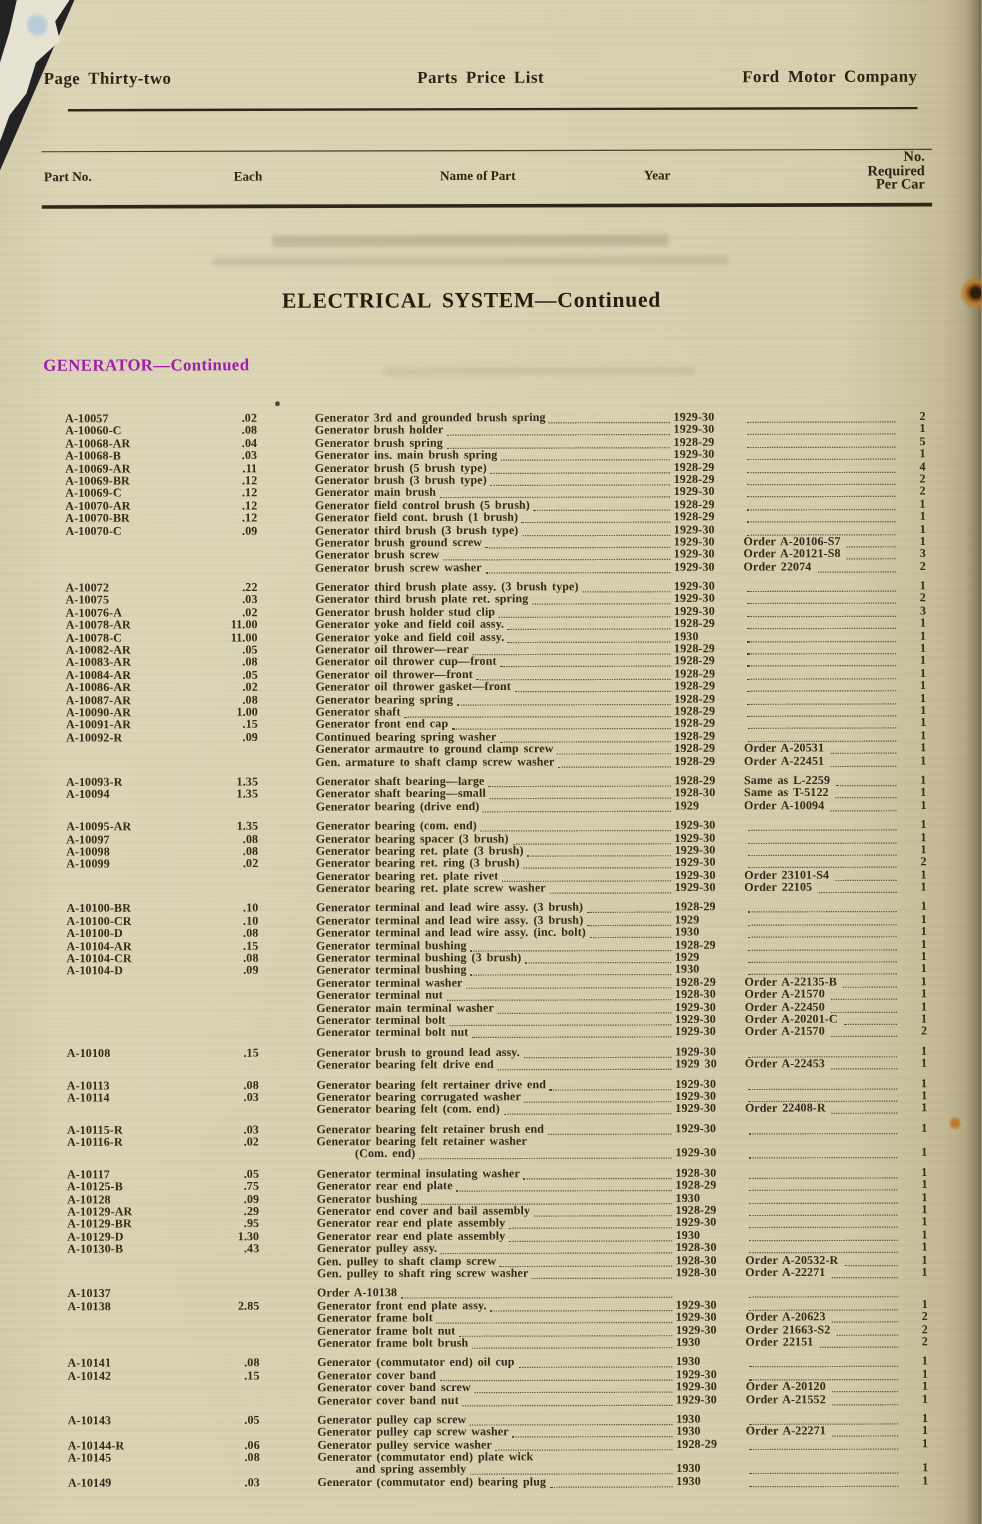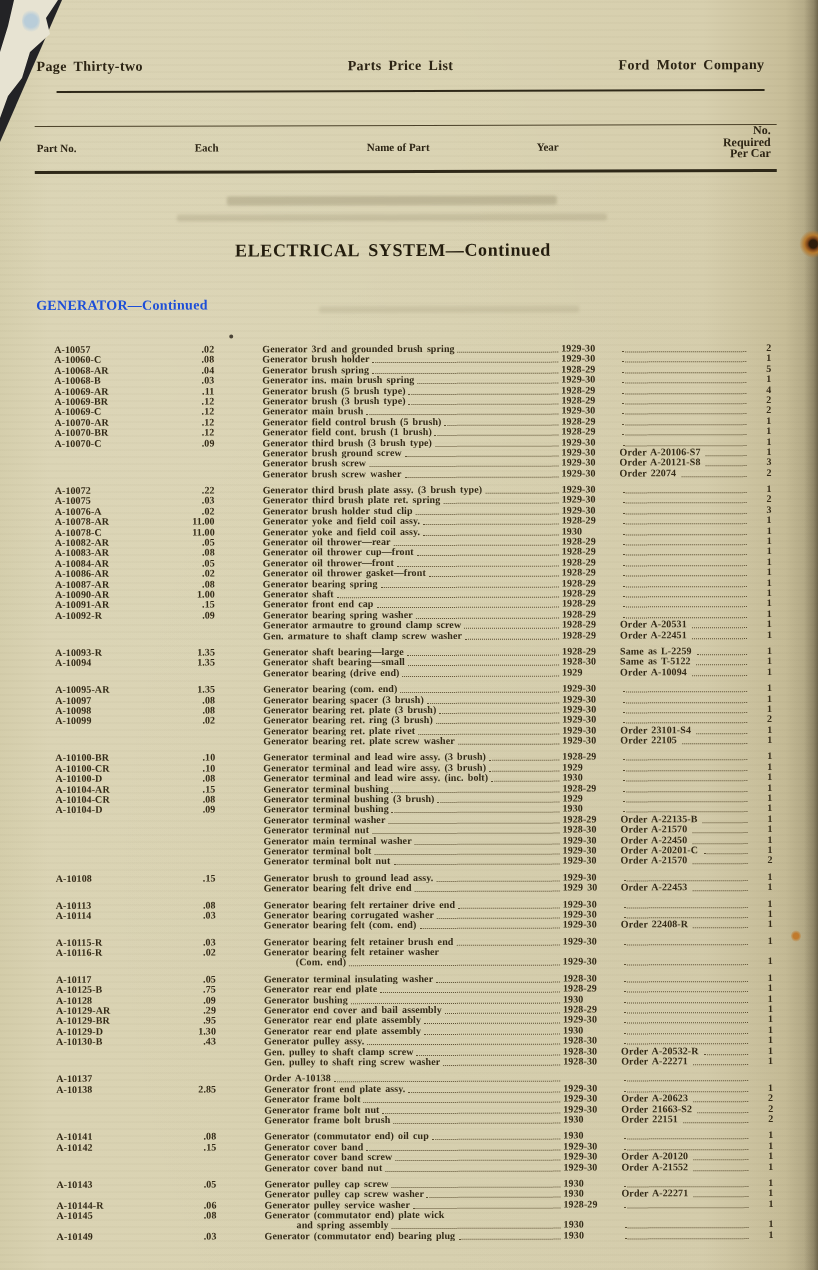--- a/index.html
+++ b/index.html
@@ -50,21 +50,21 @@
   .ch-req{position:absolute;right:2px;top:-2px;text-align:right;font-size:12px;line-height:11.5px;}
 
   
   .ghost{position:absolute;background:rgba(125,115,85,0.30);filter:blur(1.6px);border-radius:2px;}
   .g1{top:196px;left:228px;width:330px;height:9px;}
   .g2{top:214px;left:178px;width:430px;height:7px;opacity:.7;}
   .g3{top:306px;left:320px;width:260px;height:7px;opacity:.5;}
 
   .sec-title{position:absolute;top:240px;left:0;right:30px;text-align:center;
     font-weight:bold;font-size:18px;letter-spacing:.6px;word-spacing:4px;color:#241d0e;}
-  .subsec{position:absolute;top:297px;left:37px;font-weight:bold;font-size:14px;letter-spacing:.3px;color:#1d4ed8;}
+  .subsec{position:absolute;top:297px;left:37px;font-weight:bold;font-size:14px;letter-spacing:.3px;color:#a21caf;}
   .tiny-dot{position:absolute;top:334px;left:230px;width:4px;height:4px;border-radius:50%;background:#4a4336;}
 
   
   .tbl{position:absolute;top:344px;left:55px;right:46px;font-weight:bold;font-size:10px;line-height:10.4px;
     color:#332a17;letter-spacing:.1px;word-spacing:1.5px;}
   .row{display:flex;align-items:flex-start;height:10.4px;white-space:nowrap;}
   .row.gap{margin-top:6px;}
   .c-part{width:115px;flex:none;}
   .c-each{width:45px;flex:none;text-align:right;margin-right:48px;}
   .c-name{flex:1 1 auto;display:flex;min-width:0;overflow:hidden;}
@@ -440,21 +440,21 @@
         <span class="c-year">1928-29</span>
         <span class="c-order">
           <span class="dots"></span>
         </span>
         <span class="c-qty">1</span>
       </div>
       <div class="row">
         <span class="c-part">A-10092-R</span>
         <span class="c-each">.09</span>
         <span class="c-name">
-          <span class="nm">Generator bearing spring washer</span>
+          <span class="nm">Continued bearing spring washer</span>
           <span class="dots"></span>
         </span>
         <span class="c-year">1928-29</span>
         <span class="c-order">
           <span class="dots"></span>
         </span>
         <span class="c-qty">1</span>
       </div>
       <div class="row">
         <span class="c-part"></span>

